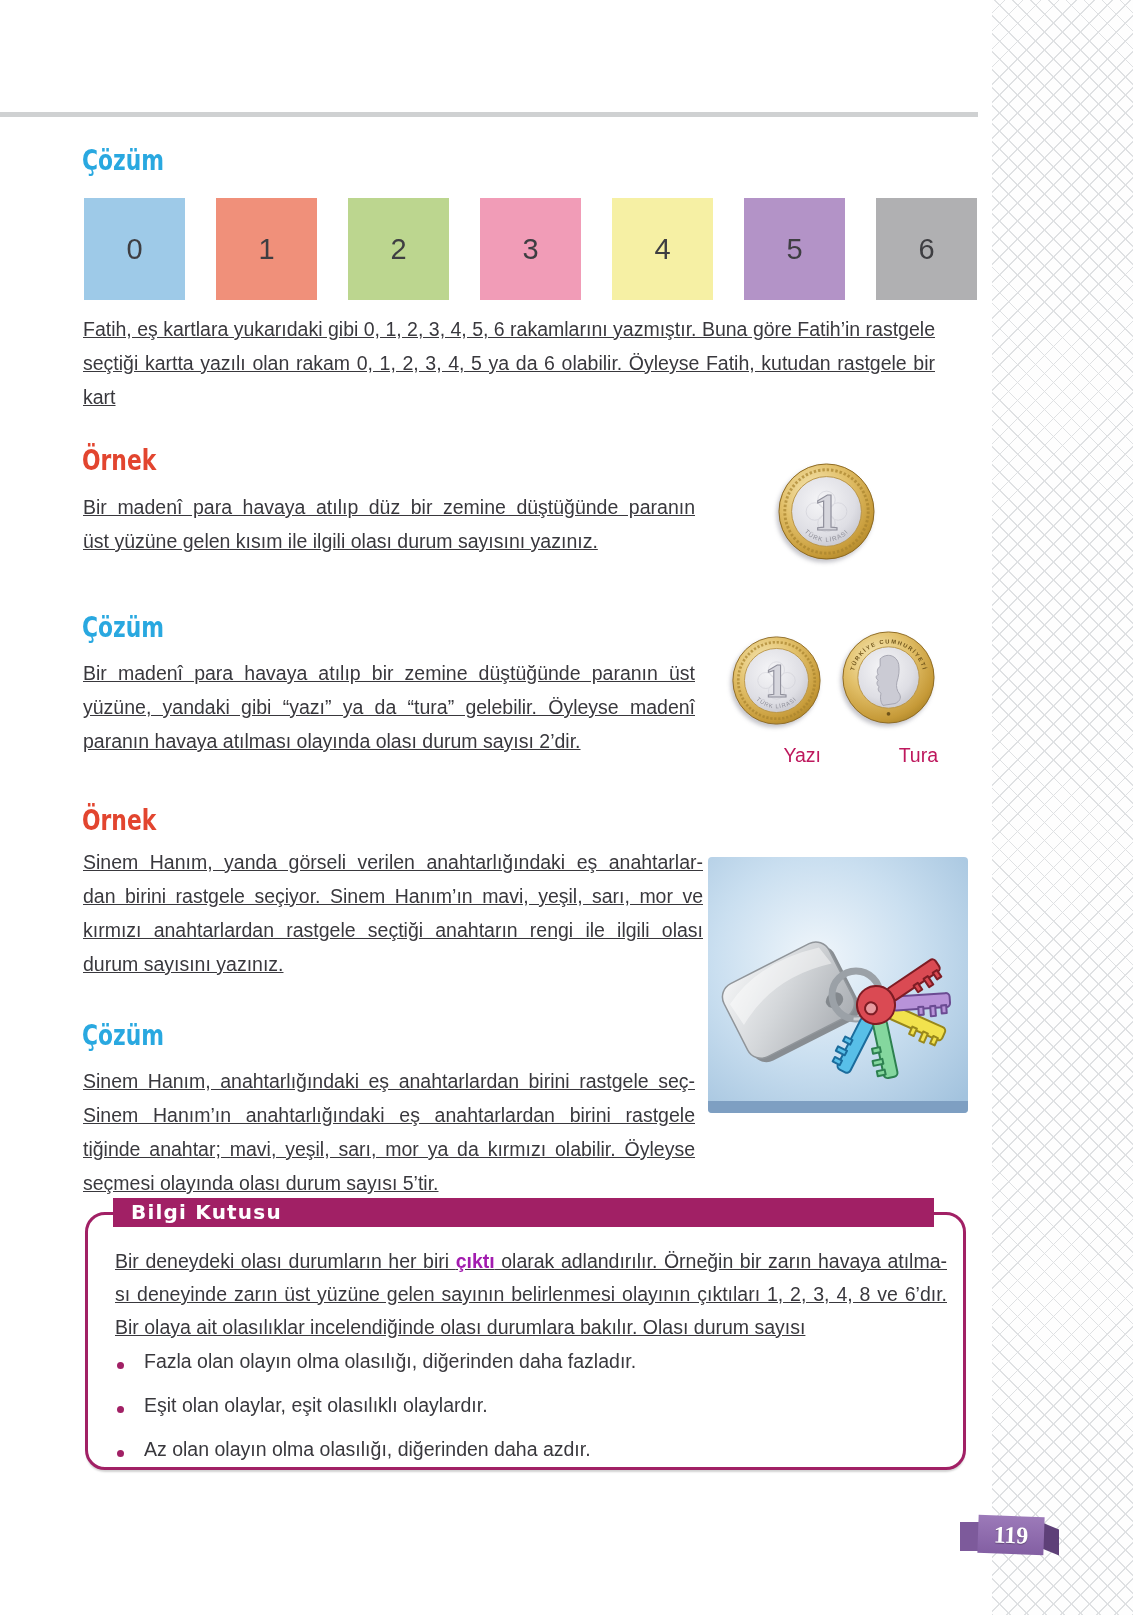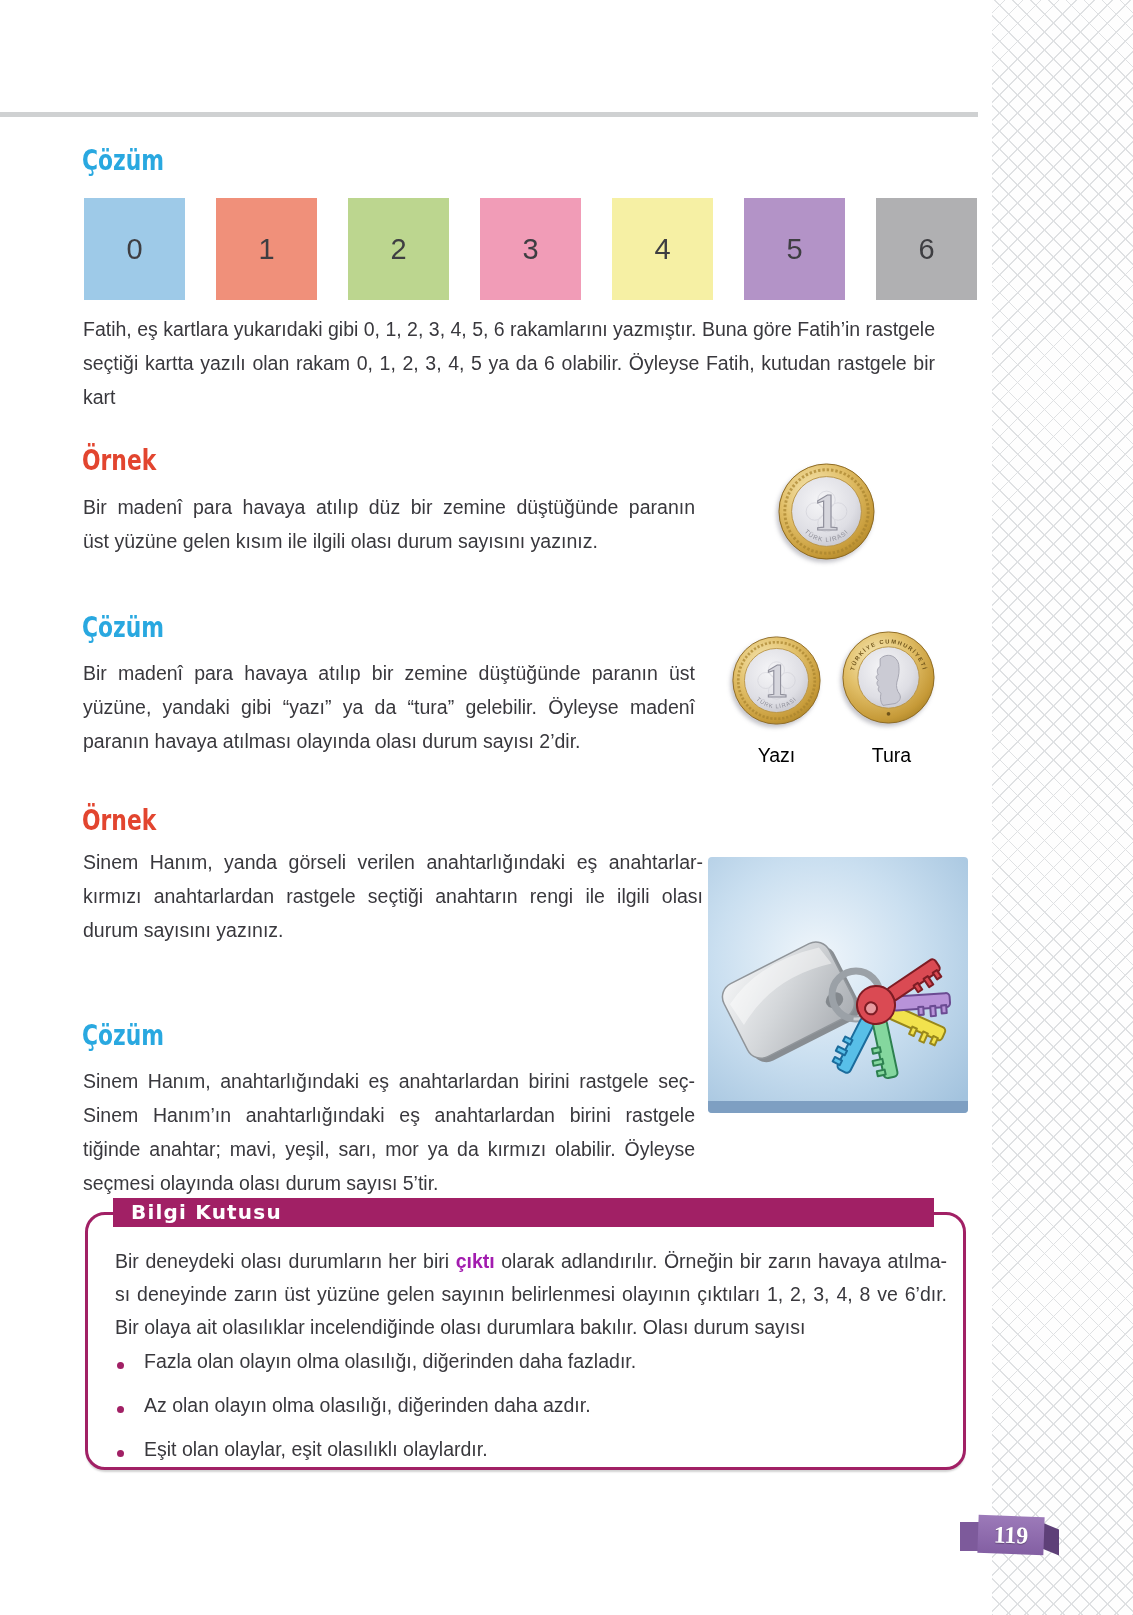--- a/index.html
+++ b/index.html
@@ -10,29 +10,29 @@
       repeating-linear-gradient(45deg,#dfe1e3 0,#dfe1e3 1.2px,transparent 1.2px,transparent 12.7px),
       repeating-linear-gradient(-45deg,#dfe1e3 0,#dfe1e3 1.2px,transparent 1.2px,transparent 12.7px);}
   .topline{position:absolute;left:0;top:112px;width:978px;height:5px;background:#cfd1d2;}
 
   .hd{position:absolute;margin:0;font-family:"DejaVu Sans",sans-serif;font-weight:bold;
       font-size:28px;line-height:1.05;transform:scaleX(.78);transform-origin:0 50%;}
   .cyan{color:#29a8e0}
   .red{color:#e2452f}
 
   .para{position:absolute;font:19.5px/34px "Liberation Sans",sans-serif;color:#39383d;}
-  .jpara > div{text-align:justify;text-align-last:justify;}
+  .jpara > div{text-align:justify;text-align-last:justify;text-decoration:underline;}
   .jpara > div:last-child{text-align-last:auto;}
 
   .cards{position:absolute;left:84px;top:198px;display:flex;gap:31px;}
   .card{width:101px;height:102px;display:flex;align-items:center;justify-content:center;}
   .cardnum{font:29px "Liberation Sans",sans-serif;color:#3e3e42;}
 
   .coin{position:absolute;filter:drop-shadow(-2px 3px 2px rgba(40,40,60,.28));}
-  .coinlabel{position:absolute;text-align:center;font:19.5px/20px "Liberation Sans",sans-serif;color:#000000;}
+  .coinlabel{position:absolute;text-align:right;font:19.5px/20px "Liberation Sans",sans-serif;color:#be185d;}
   .keysimg{position:absolute;left:708px;top:857px;width:260px;height:256px;}
 
   .infobox{position:absolute;left:85px;top:1212px;width:881px;height:258px;box-sizing:border-box;
            border:3.5px solid #a12065;border-radius:20px;background:#fff;
            box-shadow:0 3px 2px -1px rgba(0,0,0,.18);}
   .infobar{position:absolute;left:113px;top:1198px;width:821px;height:29px;background:#a12065;
            color:#ffffff;font:600 20px/29px "DejaVu Sans",sans-serif;letter-spacing:1.2px;
            padding-left:18px;box-sizing:border-box;}
   .infobody{position:absolute;left:115px;top:1245px;width:832px;font:19.5px/33px "Liberation Sans",sans-serif;color:#39383d;}
   .hl{color:#a21caf;font-weight:bold;}
@@ -160,20 +160,21 @@
     <path d="M41 30 C48 23 59 26 61 36 C62 42 61 49 59 55 C58 60 59 64 62 68 C64 72 62 76 57 78 L44 80 C41 76 41 71 42 67 C39 65 38 62 40 60 C37 58 37 55 39 53 C36 51 36 48 39 47 C37 44 38 40 41 38 Z" fill="#cbcbd4" stroke="#a3a3ae" stroke-width="1"></path>
     <circle cx="50" cy="89" r="2" fill="#6f541b"></circle>
   </svg>
 
   <div class="coinlabel" style="left:732px;top:745px;width:89px">Yazı</div>
   <div class="coinlabel" style="left:845px;top:745px;width:93px">Tura</div>
 
   <h2 class="hd red" style="left:82px;top:806px">Örnek</h2>
   <div class="para jpara" style="left:83px;top:845px;width:620px">
       <div>Sinem Hanım, yanda görseli verilen anahtarlığındaki eş anahtarlar-</div>
+      <div>dan birini rastgele seçiyor. Sinem Hanım’ın mavi, yeşil, sarı, mor ve</div>
       <div>kırmızı anahtarlardan rastgele seçtiği anahtarın rengi ile ilgili olası</div>
       <div>durum sayısını yazınız.</div>
     </div>
 
   <svg class="keysimg" viewBox="0 0 260 256">
     <defs>
       <radialGradient id="kbg" cx="42%" cy="40%" r="78%">
         <stop offset="0" stop-color="#f0f6fb"></stop>
           <stop offset="0.5" stop-color="#cadff0"></stop>
           <stop offset="1" stop-color="#a3c3de"></stop>
@@ -254,25 +255,25 @@
       <div>Bir olaya ait olasılıklar incelendiğinde olası durumlara bakılır. Olası durum sayısı</div>
     </div>
   <div class="bullets">
 
   <div class="brow">
       <span class="dot"></span>
       <span class="btext">Fazla olan olayın olma olasılığı, diğerinden daha fazladır.</span>
     </div>
       <div class="brow">
       <span class="dot"></span>
-      <span class="btext">Az olan olayın olma olasılığı, diğerinden daha azdır.</span>
+      <span class="btext">Eşit olan olaylar, eşit olasılıklı olaylardır.</span>
     </div>
       <div class="brow">
       <span class="dot"></span>
-      <span class="btext">Eşit olan olaylar, eşit olasılıklı olaylardır.</span>
+      <span class="btext">Az olan olayın olma olasılığı, diğerinden daha azdır.</span>
     </div>
     </div>
 
   <div class="ribbon">
     <div class="rb-left"></div>
     <div class="rb-fold"></div>
     <div class="rb-band">
       <span>119</span>
     </div>
   </div>

